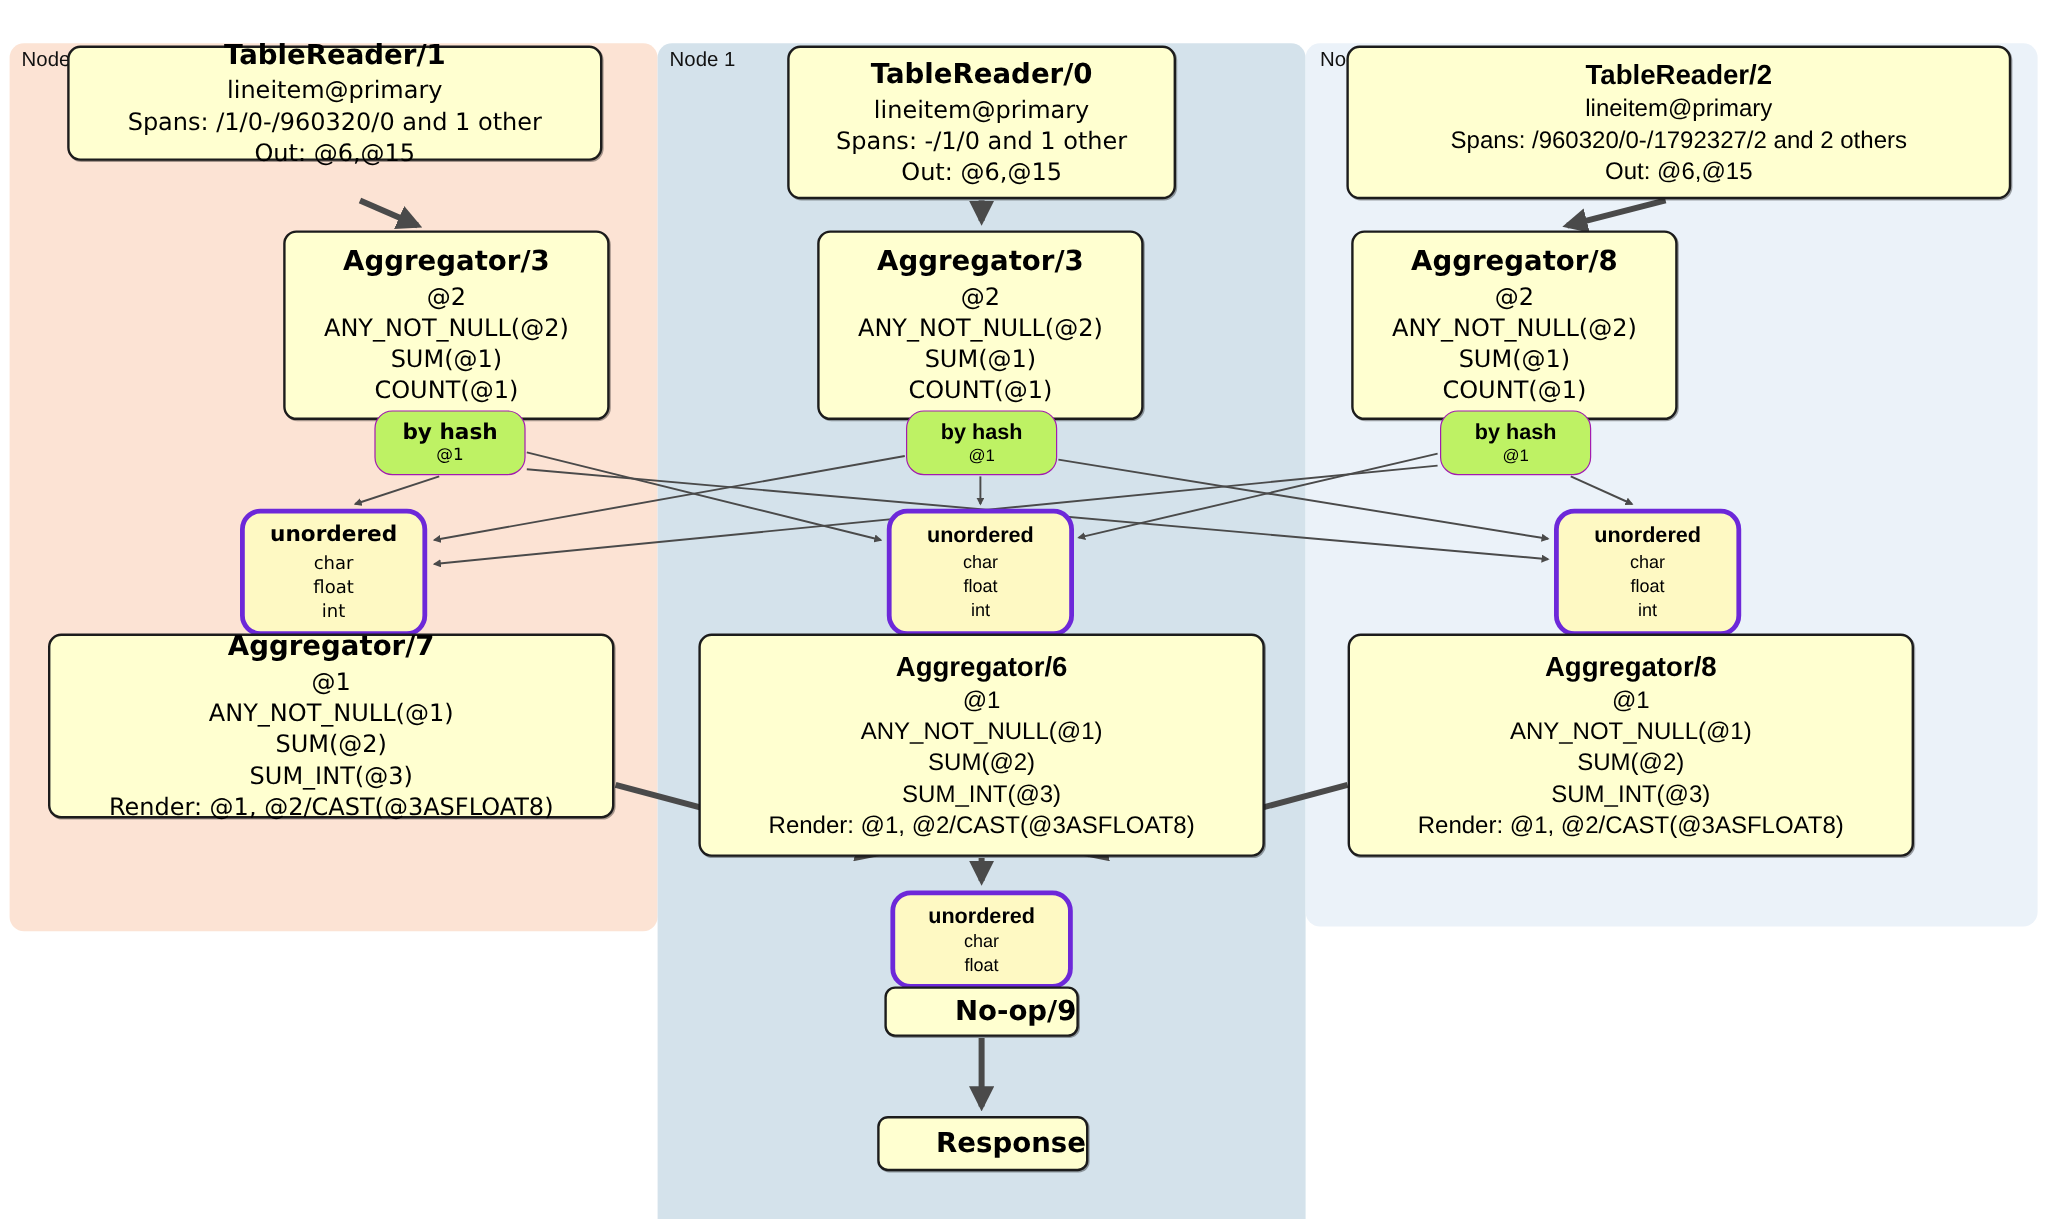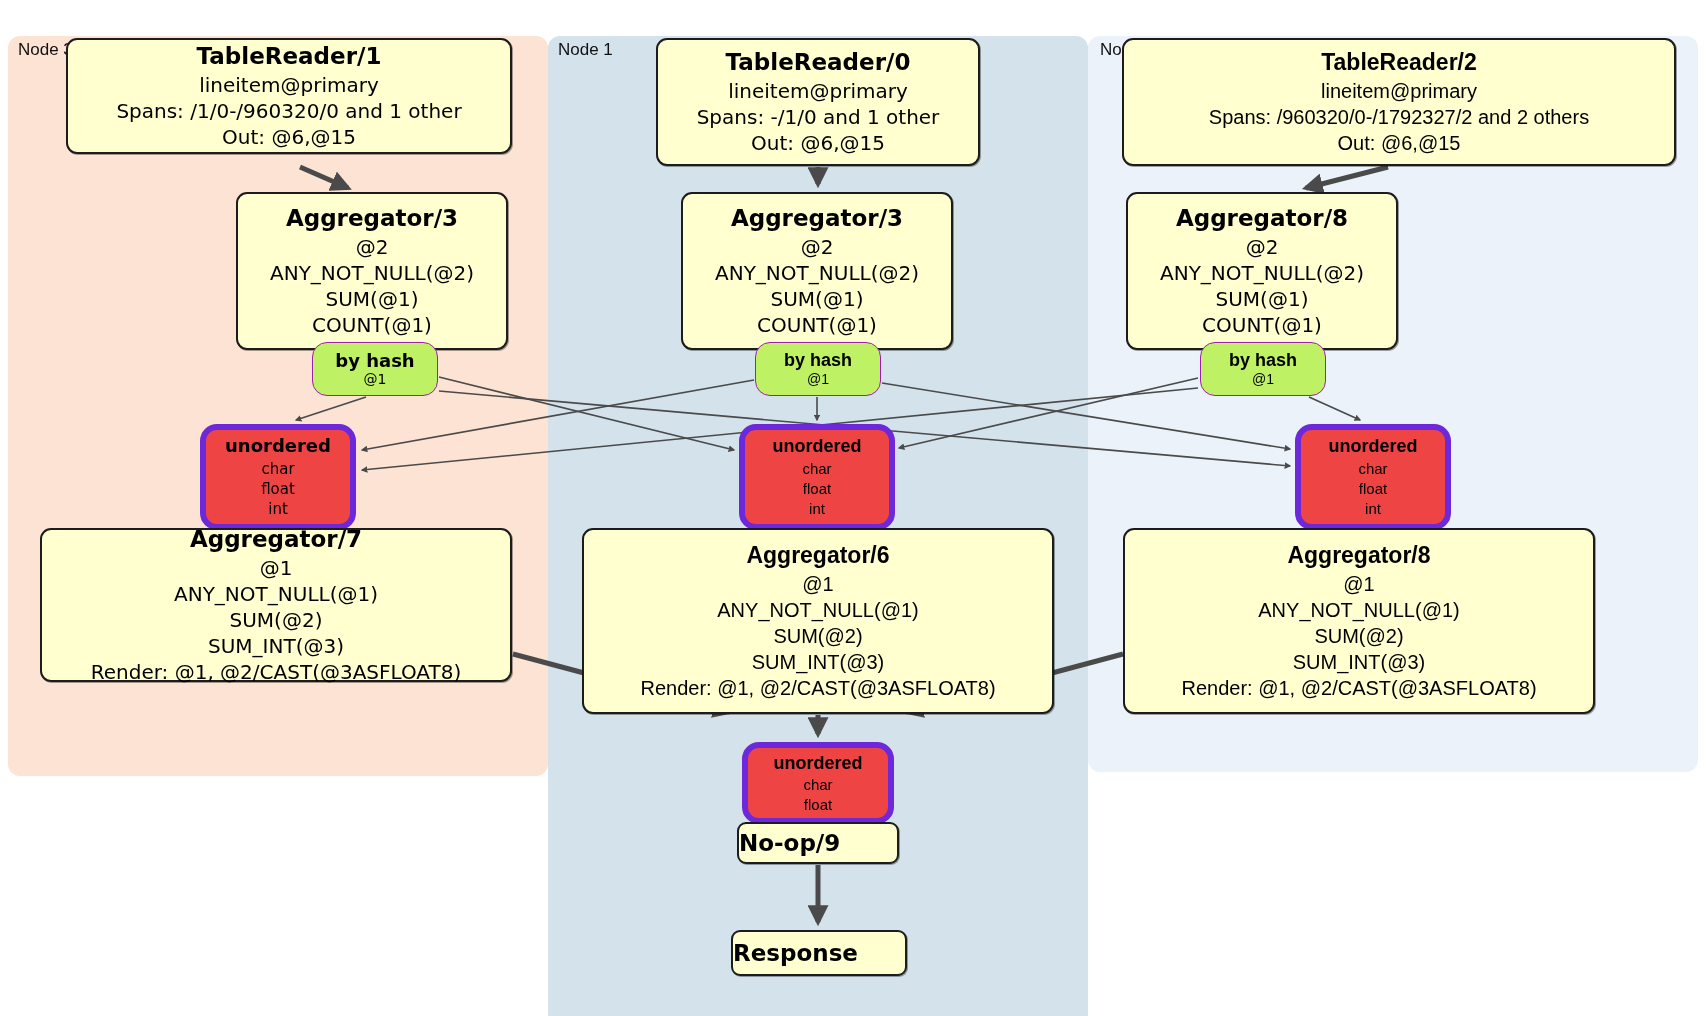--- a/index.html
+++ b/index.html
@@ -22,29 +22,29 @@
   .box .title{font-weight:bold;font-size:23px;line-height:1.28;white-space:nowrap;}
   .box .line{font-size:20px;line-height:1.3;white-space:nowrap;}
   .router{
     position:absolute;background:#bef264;border:1px solid #a21caf;border-radius:15px;
     display:flex;flex-direction:column;justify-content:center;align-items:center;
     text-align:center;box-sizing:border-box;
   }
   .router .title{font-weight:bold;font-size:18px;line-height:1.2;white-space:nowrap;}
   .router .line{font-size:14px;line-height:1.2;white-space:nowrap;}
   .sync{
-    position:absolute;background:#ef4444;border:6px solid #6d28d9;border-radius:17px;
+    position:absolute;background:#fef9c3;border:4px solid #6d28d9;border-radius:17px;
     display:flex;flex-direction:column;justify-content:center;align-items:center;
     text-align:center;box-sizing:border-box;
   }
   .sync .title{font-weight:bold;font-size:18px;line-height:1.35;white-space:nowrap;}
   .sync .line{font-size:15px;line-height:1.35;white-space:nowrap;}
   .smallbox{
     position:absolute;background:#ffffd0;border:2px solid #1c1c1c;border-radius:9px;
-    display:flex;justify-content:flex-start;align-items:center;text-align:center;
+    display:flex;justify-content:flex-end;align-items:center;text-align:center;
     box-sizing:border-box;box-shadow:1px 1px 0 rgba(0,0,0,0.35);
   }
   .smallbox .title{font-weight:bold;font-size:23px;white-space:nowrap;}
   #edges{position:absolute;left:0;top:0;z-index:5;}
   .region,.region-label{z-index:1;margin-top:28px;}
   .box,.router,.sync,.smallbox{z-index:10;}
   .thick{stroke:#4a4a4a;stroke-width:5;fill:none;}
   .thin{stroke:#4a4a4a;stroke-width:1.6;fill:none;}
 </style>
 </head>
@@ -79,21 +79,21 @@
     <path class="thin" d="M439,377 L734,450" marker-end="url(#arr)"></path>
     <path class="thin" d="M439,391 L1290,466" marker-end="url(#arr)"></path>
     <path class="thin" d="M754,380 L362,450" marker-end="url(#arr)"></path>
     <path class="thin" d="M817,397 L817,420" marker-end="url(#arr)"></path>
     <path class="thin" d="M882,383 L1290,449" marker-end="url(#arr)"></path>
     <path class="thin" d="M1198,388 L362,470" marker-end="url(#arr)"></path>
     <path class="thin" d="M1198,378 L899,448" marker-end="url(#arr)"></path>
     <path class="thin" d="M1309,397 L1360,420" marker-end="url(#arr)"></path>
   </svg>
 
-  <div class="box wide" style="left:66px;top:38px;width:446px;height:116px">
+  <div class="box wide" style="left:56px;top:38px;width:446px;height:96px">
     <div class="title">TableReader/1</div>
     <div class="line">lineitem@primary</div>
     <div class="line">Spans: /1/0-/960320/0 and 1 other</div>
     <div class="line">Out: @6,@15</div>
   </div>
   <div class="box wide" style="left:236px;top:192px;width:272px;height:158px">
     <div class="title">Aggregator/3</div>
     <div class="line">@2</div>
     <div class="line">ANY_NOT_NULL(@2)</div>
     <div class="line">SUM(@1)</div>

